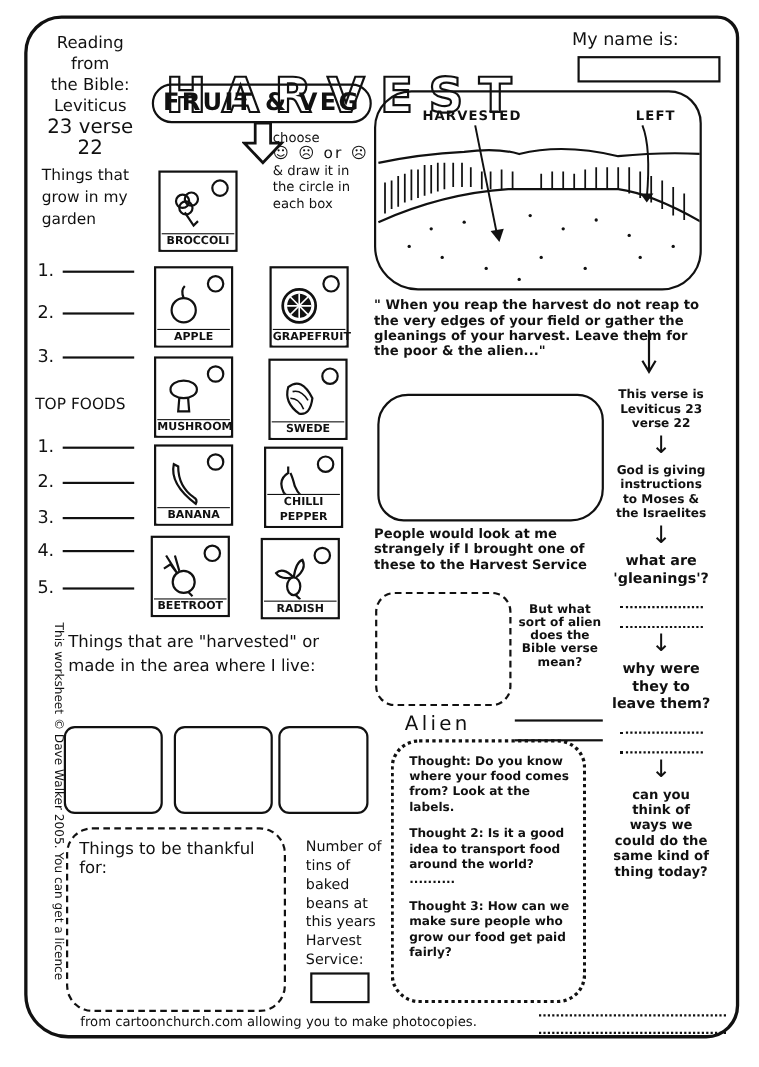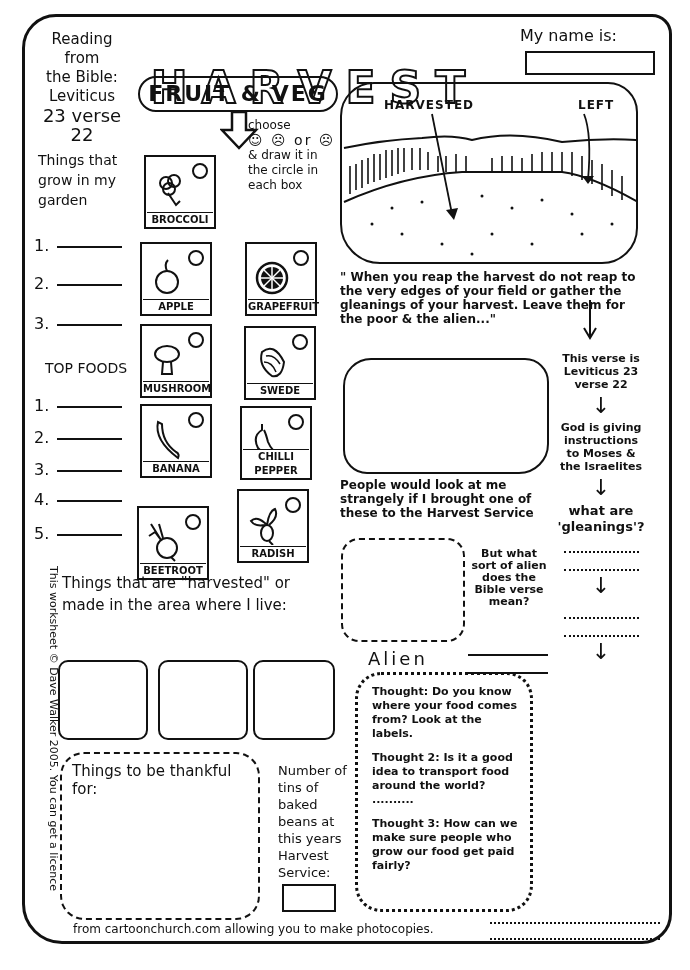--- a/index.html
+++ b/index.html
@@ -12,21 +12,21 @@
   .reading { left: 32px; top: 30px; width: 100px; font-size: 15px; line-height: 19px; text-align: center; }
   .name-label { left: 520px; top: 26px; font-size: 16px; }
   .name-box { left: 525px; top: 51px; width: 130px; height: 24px; border: 2.5px solid #111; }
   .fruitveg { left: 138px; top: 76px; width: 200px; height: 36px; border: 2.5px solid #111; border-radius: 20px; font-size: 22px; font-weight: bold; text-align: center; line-height: 32px; letter-spacing: 2px; }
   .down-arrow { left: 220px; top: 110px; width: 40px; height: 40px; }
   .choose { left: 248px; top: 118px; width: 90px; font-size: 12px; line-height: 15px; }
   .smileys { font-size: 14px; letter-spacing: 2px; }
   .grow-head { left: 38px; top: 150px; width: 100px; font-size: 14px; line-height: 20px; }
   .numlist .row { position: absolute; font-size: 16px; }
   .numlist .row .ln { display: inline-block; width: 65px; border-bottom: 2px solid #111; margin-left: 8px; vertical-align: middle; }
-  .topfoods { left: 45px; top: 360px; font-size: 14px; }
+  .topfoods { left: 32px; top: 360px; font-size: 14px; }
   .vegbox { position: absolute; width: 72px; height: 74px; border: 2.5px solid #111; }
   .vegbox .circ { position: absolute; right: 6px; top: 6px; width: 16px; height: 16px; border: 2px solid #111; border-radius: 50%; }
   .vegbox .pic { position: absolute; left: 8px; top: 14px; width: 34px; height: 40px; }
   .vegbox .lbl { position: absolute; left: 1px; right: 1px; bottom: 0; font-size: 10px; font-weight: bold; text-align: center; border-top: 1.5px solid #111; line-height: 14px; background: #fff; }
   .field { left: 340px; top: 82px; width: 298px; height: 182px; border: 2.5px solid #111; border-radius: 34px 30px 36px 40px; overflow: hidden; }
   .field-label { position: absolute; font-size: 12px; font-weight: bold; letter-spacing: 1px; }
   .quote { left: 340px; top: 270px; width: 300px; font-size: 12px; line-height: 14px; font-weight: bold; }
   .verse-flow { left: 556px; top: 300px; width: 90px; font-size: 11px; line-height: 13px; text-align: center; font-weight: bold; }
   .verse-flow .arrow { font-size: 22px; line-height: 30px; font-weight: normal; }
   .dots { border-bottom: 2px dotted #111; height: 18px; margin: 0 auto; width: 75px; }
@@ -146,21 +146,21 @@
   <div class="circ"></div>
   <div class="lbl">BANANA</div>
 </div>
 <div class="vegbox" style="left:240px;top:406px;">
   <svg class="pic" viewBox="0 0 34 40">
       <path d="M12 2 L12 8 Q2 14 8 26 Q18 38 32 34 Q22 30 18 20 Q16 12 14 8" fill="none" stroke="#111" stroke-width="2"></path>
     </svg>
   <div class="circ"></div>
   <div class="lbl">CHILLI PEPPER</div>
 </div>
-<div class="vegbox" style="left:137px;top:487px;margin-top:19px;">
+<div class="vegbox" style="left:137px;top:487px;">
   <svg class="pic" viewBox="0 0 34 40">
       <circle cx="20" cy="26" r="10" fill="none" stroke="#111" stroke-width="2"></circle>
       <path d="M14 18 L4 2 M14 18 L8 10 L2 14 M16 16 L12 2" fill="none" stroke="#111" stroke-width="2"></path>
       <path d="M24 35 L28 39" stroke="#111" stroke-width="2"></path>
     </svg>
   <div class="circ"></div>
   <div class="lbl">BEETROOT</div>
 </div>
 <div class="vegbox" style="left:237px;top:489px;">
   <svg class="pic" viewBox="0 0 34 40">
@@ -213,23 +213,25 @@
 
 <div class="abs verse-flow hand" style="top:352px;">
   <div>This verse is Leviticus 23 verse 22</div>
   <div class="arrow">↓</div>
   <div>God is giving instructions to Moses &amp; the Israelites</div>
   <div class="arrow">↓</div>
   <div style="font-size:13px;line-height:16px;">what are 'gleanings'?</div>
   <div class="dots"></div>
   <div class="dots"></div>
   <div class="arrow">↓</div>
-  <div class="dots"></div>
-  <div class="dots"></div>
-  <div class="arrow">↓</div>
+  <div style="font-size:13px;line-height:16px;">why were they to leave them?</div>
+  <div class="dots"></div>
+  <div class="dots"></div>
+  <div class="arrow">↓</div>
+  <div style="font-size:12px;line-height:14px;">can you think of ways we could do the same kind of thing today?</div>
 </div>
 
 <div class="abs strange-box"></div>
 <div class="abs strange-cap hand">People would look at me strangely if I brought one of these to the Harvest Service</div>
 
 <div class="abs alien-box"></div>
 <div class="abs alien-lbl hand">Alien</div>
 <div class="abs alien-q hand">But what sort of alien does the Bible verse mean?</div>
 <div class="abs alien-lines">
     <div></div>

